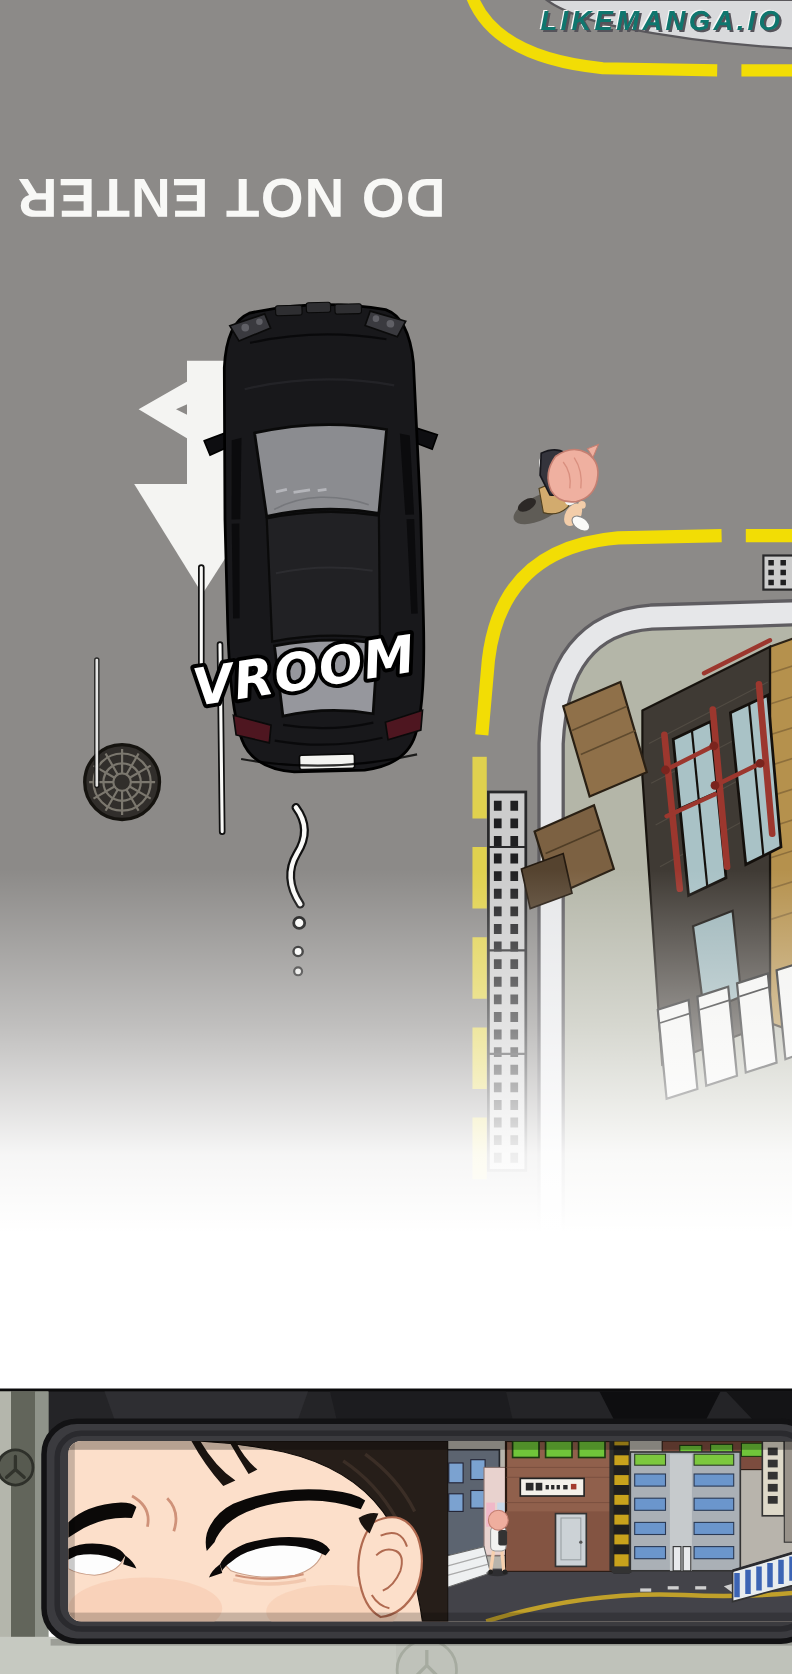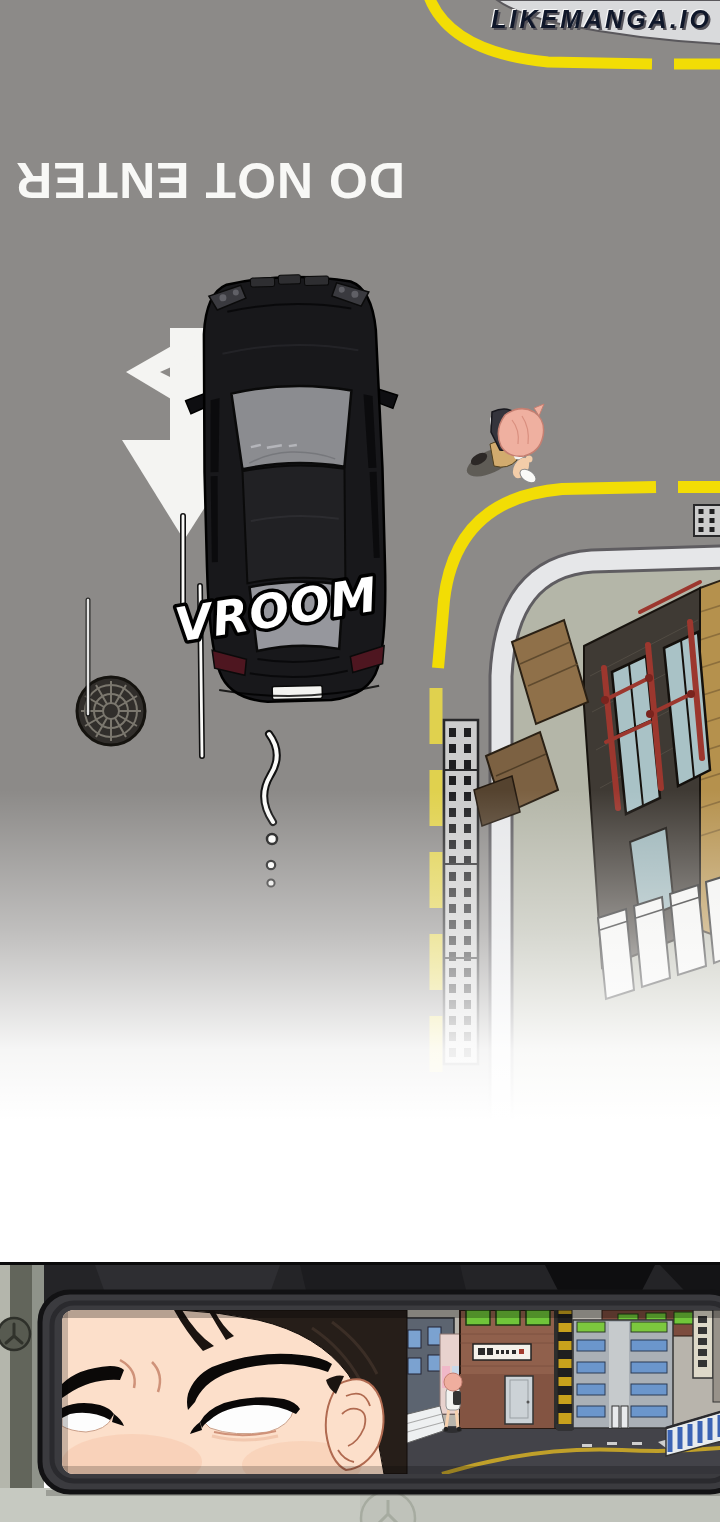--- a/index.html
+++ b/index.html
@@ -4,21 +4,21 @@
 <style>
   html,body{margin:0;padding:0;background:#ffffff;}
   .page{position:relative;width:720px;height:1522px;background:#fff;overflow:hidden;
         font-family:"Liberation Sans",sans-serif;}
   .panel{position:absolute;left:0;width:720px;}
   .panel-top{top:0;height:1262px;}
   .panel-bottom{top:1262px;height:260px;}
   svg{display:block;position:absolute;left:0;top:0;}
   .watermark{position:absolute;top:5px;right:8px;z-index:5;
     font-style:italic;font-weight:bold;font-size:25px;letter-spacing:3px;
-    color:#0f172a;text-shadow:2px 2px 0 #55535a,-1px -1px 0 #f8f8f8;}
+    color:#0f766e;text-shadow:2px 2px 0 #55535a,-1px -1px 0 #f8f8f8;}
   .fade{position:absolute;left:0;top:790px;width:720px;height:472px;z-index:4;
     background:linear-gradient(180deg,rgba(255,255,255,0) 0%,rgba(255,255,255,.45) 30%,
       rgba(255,255,255,.92) 55%,#fff 70%);}
   
   .road{fill:var(--road,#8c8a88);}
   .sw-light{fill:var(--sidewalk-light,#d9dadc);}
   .sw-green{fill:var(--sidewalk-green,#b4b6a8);}
   .lane-y{stroke:var(--lane-yellow,#f2dd05);fill:none;}
   .lane-yf{stroke:var(--lane-yellow-faded,#e0d14e);fill:none;}
   .mark{fill:var(--marking-white,#f4f4f2);}

